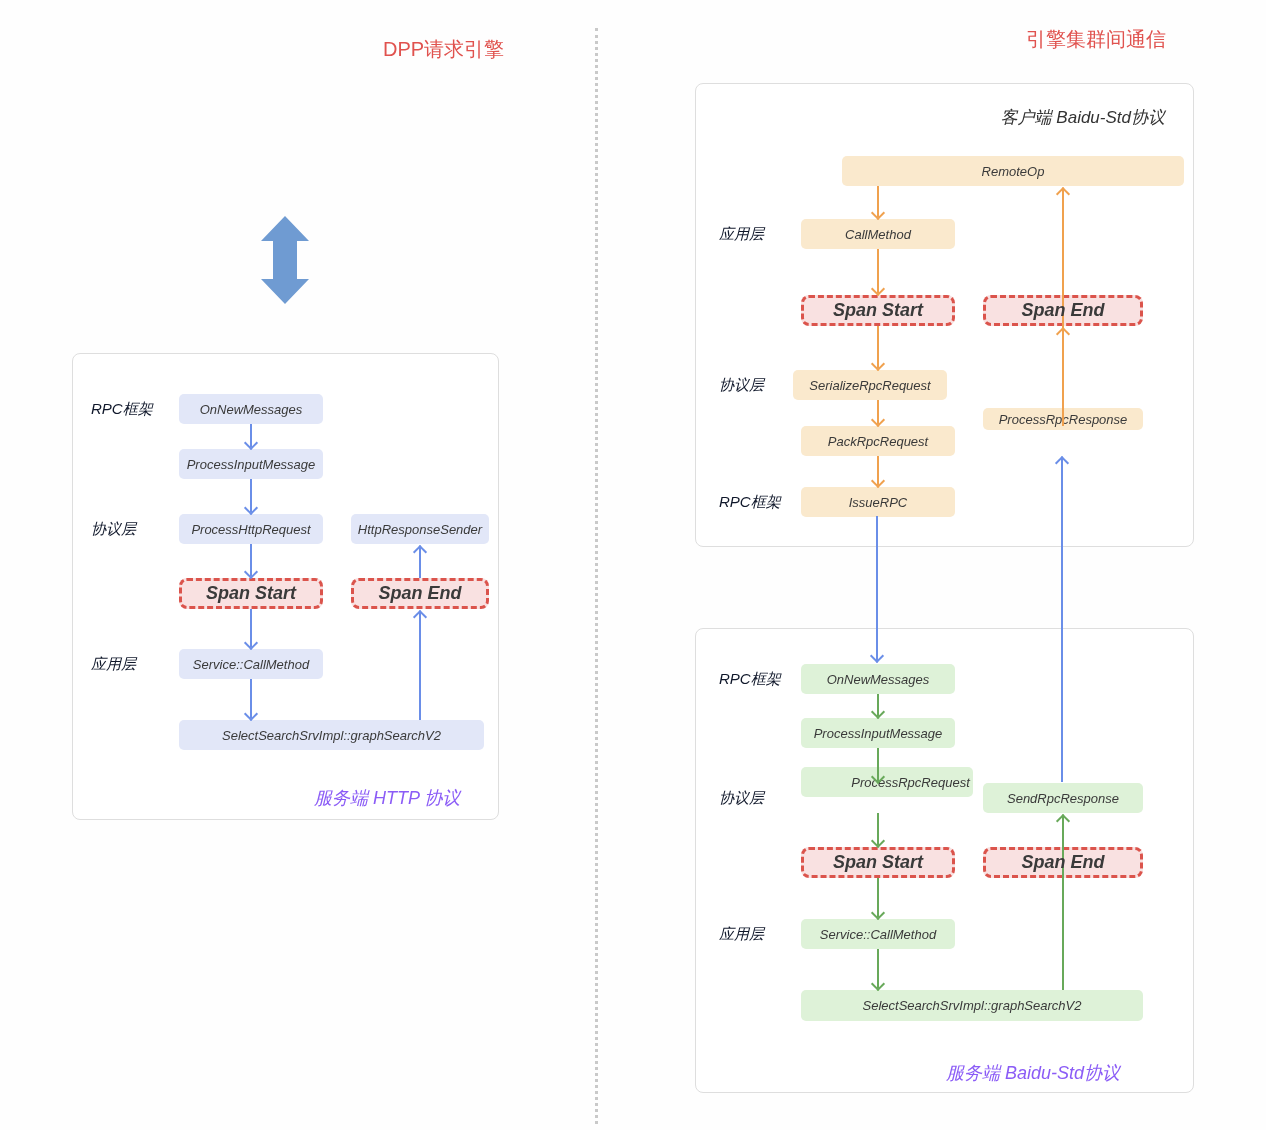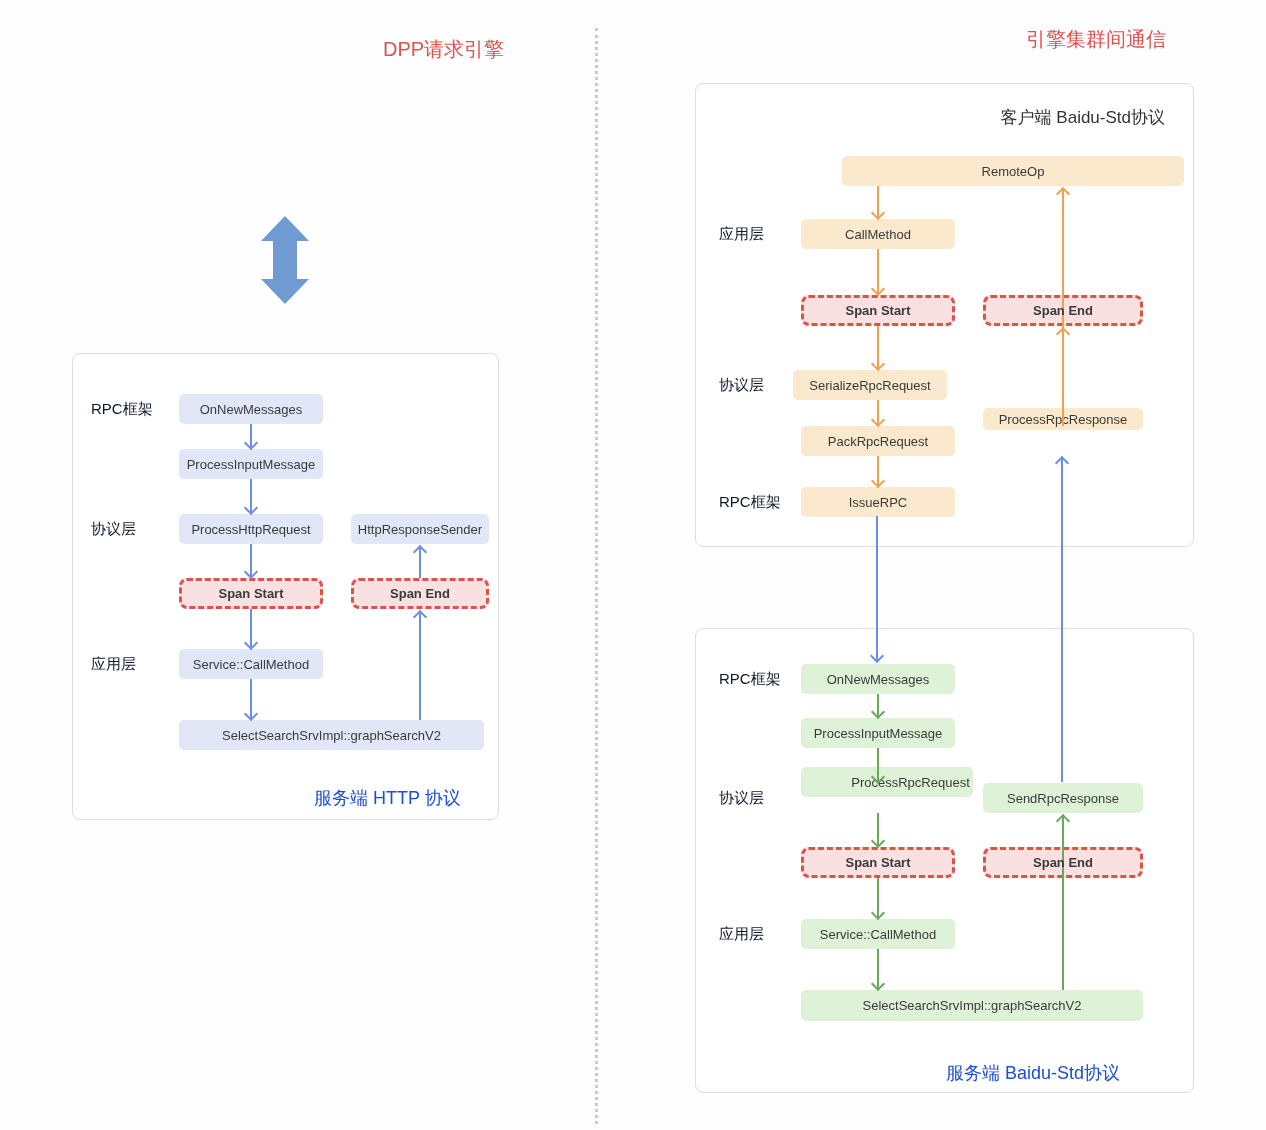--- a/index.html
+++ b/index.html
@@ -5,32 +5,32 @@
   html,body{margin:0;padding:0;background:#fff;}
   body{font-family:"Liberation Sans","DejaVu Sans",sans-serif;}
   .canvas{position:relative;width:1266px;height:1130px;background:#fefefe;overflow:hidden;}
 
   .section-title{position:absolute;font-size:20px;color:#E0524E;white-space:nowrap;}
   .divider{position:absolute;width:0;border-left:3px dotted #c9c9c9;}
 
   .bigbox{position:absolute;display:flex;align-items:center;justify-content:center;
     background:#6F9BD2;border-radius:4px;color:#fff;font-size:18px;font-weight:bold;letter-spacing:1px;}
 
-  .panel{position:absolute;background:#fff;border:1px solid #dedede;border-radius:8px;}
+  .panel{position:absolute;background:#fff;border:1px solid #dedede;border-radius:8px;font-style:italic;}
   .panel-title{position:absolute;font-size:17px;color:#333;white-space:nowrap;}
-  .caption{position:absolute;font-size:18px;color:#1d4ed8;white-space:nowrap;}
+  .caption{position:absolute;font-size:18px;color:#8b5cf6;white-space:nowrap;}
   .layer-label{position:absolute;font-size:15px;color:#0f172a;white-space:nowrap;}
 
   .node{position:absolute;display:flex;align-items:center;justify-content:center;
     font-size:13px;color:#3a3a3a;border-radius:5px;white-space:nowrap;box-sizing:border-box;}
   .lav{background:#E2E7F8;}
   .org{background:#FAE9CD;}
   .grn{background:#DEF2D8;}
   .spanbox{position:absolute;display:flex;align-items:center;justify-content:center;
-    font-size:13px;font-weight:bold;color:#3a3a3a;background:#F9E1E1;
+    font-size:18px;font-weight:bold;color:#3a3a3a;background:#F9E1E1;
     border:3px dashed #DB544C;border-radius:8px;box-sizing:border-box;text-align:center;}
   .spanbox > span{position:relative;z-index:3;}
 
   .vline{position:absolute;width:2px;z-index:1;}
   .l-blue{background:#6A8EE8;}
   .l-orange{background:#F0A14E;}
   .l-green{background:#68A95A;}
   .chev{position:absolute;width:8px;height:8px;border-style:solid;border-width:0 2.5px 2.5px 0;z-index:1;}
   .chev.down{transform:rotate(45deg);}
   .chev.up{transform:rotate(-135deg);}

